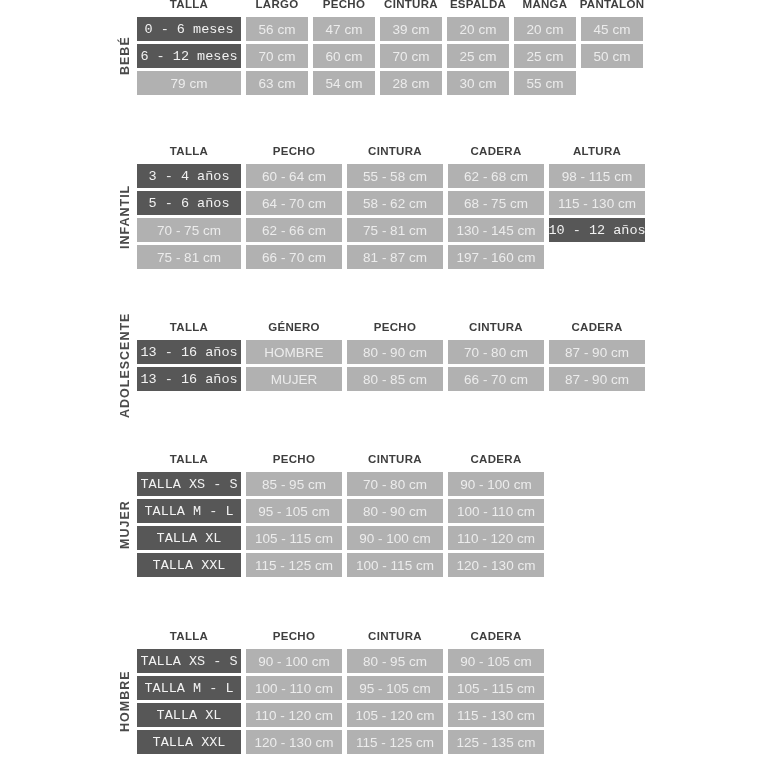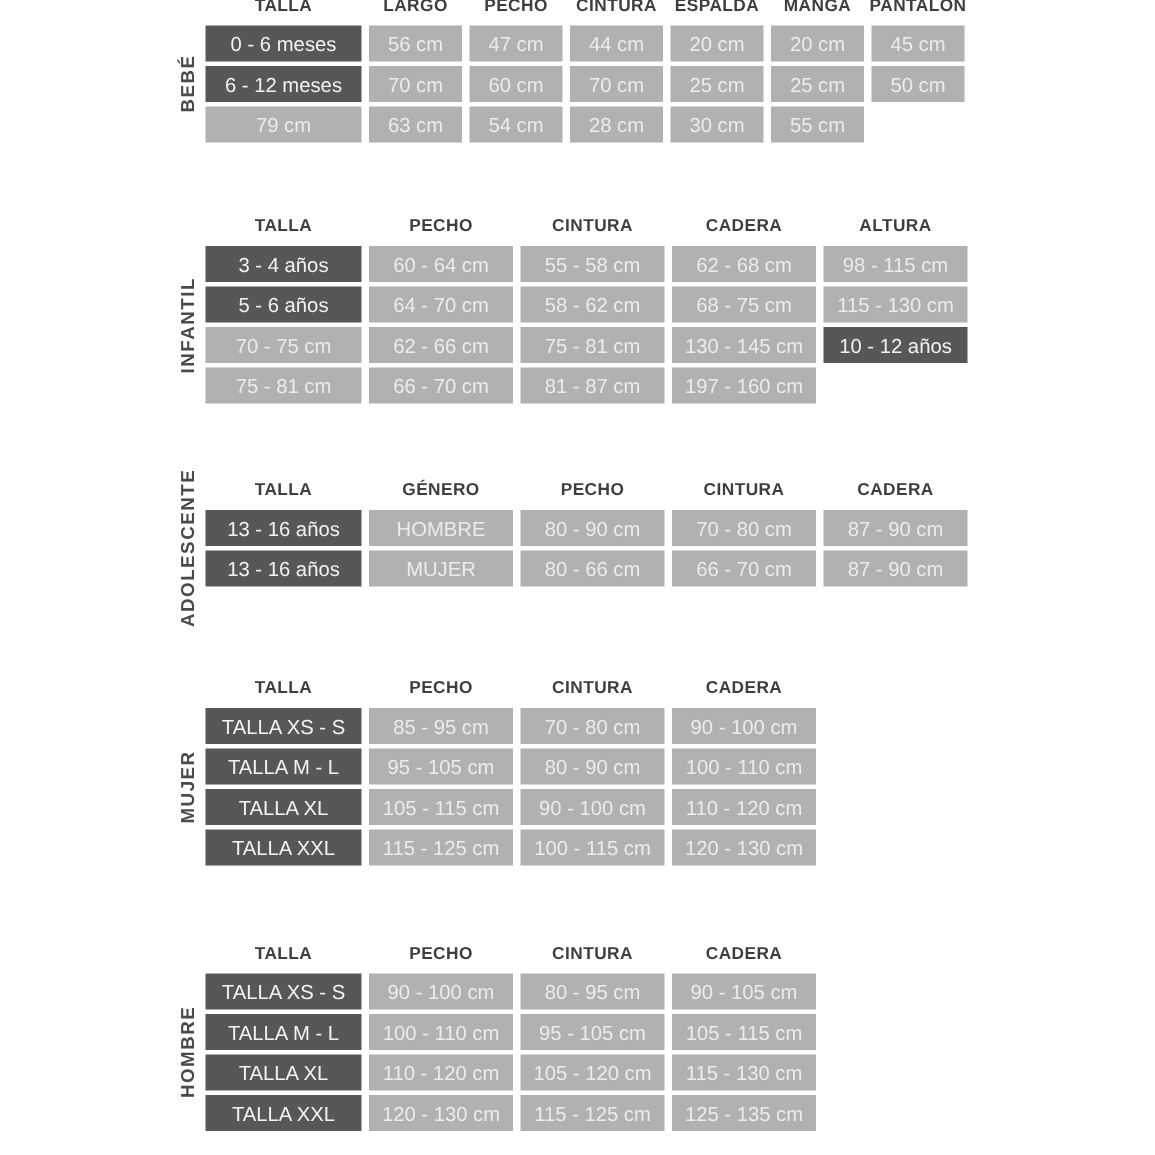--- a/index.html
+++ b/index.html
@@ -76,20 +76,21 @@
     height: 24px;
     display: flex;
     align-items: center;
     justify-content: center;
     font-size: 13.5px;
     white-space: nowrap;
   }
   .cell.dark {
     background: var(--dark-cell, #575757);
     color: var(--dark-cell-text, #f2f2f2);
+    font-family: Liberation Mono, monospace;
   }
   .cell.light {
     background: var(--light-cell, #b1b1b1);
     color: var(--light-cell-text, #ececec);
   }
 </style>
 </head>
 <body>
 
 <div class="page">
@@ -100,21 +101,21 @@
         <div class="hcell">TALLA</div>
         <div class="hcell">LARGO</div>
         <div class="hcell">PECHO</div>
         <div class="hcell">CINTURA</div>
         <div class="hcell">ESPALDA</div>
         <div class="hcell">MANGA</div>
         <div class="hcell">PANTALÓN</div>
         <div class="cell dark">0 - 6 meses</div>
         <div class="cell light">56 cm</div>
         <div class="cell light">47 cm</div>
-        <div class="cell light">44 cm</div>
+        <div class="cell light">39 cm</div>
         <div class="cell light">20 cm</div>
         <div class="cell light">20 cm</div>
         <div class="cell light">45 cm</div>
         <div class="cell dark">6 - 12 meses</div>
         <div class="cell light">70 cm</div>
         <div class="cell light">60 cm</div>
         <div class="cell light">70 cm</div>
         <div class="cell light">25 cm</div>
         <div class="cell light">25 cm</div>
         <div class="cell light">50 cm</div>
@@ -165,21 +166,21 @@
         <div class="hcell">PECHO</div>
         <div class="hcell">CINTURA</div>
         <div class="hcell">CADERA</div>
         <div class="cell dark">13 - 16 años</div>
         <div class="cell light">HOMBRE</div>
         <div class="cell light">80 - 90 cm</div>
         <div class="cell light">70 - 80 cm</div>
         <div class="cell light">87 - 90 cm</div>
         <div class="cell dark">13 - 16 años</div>
         <div class="cell light">MUJER</div>
-        <div class="cell light">80 - 66 cm</div>
+        <div class="cell light">80 - 85 cm</div>
         <div class="cell light">66 - 70 cm</div>
         <div class="cell light">87 - 90 cm</div>
       </div>
   </section>
 
   <section class="block block-mujer">
     <div class="side-label">MUJER</div>
     <div class="grid grid-mujer">
         <div class="hcell">TALLA</div>
         <div class="hcell">PECHO</div>

